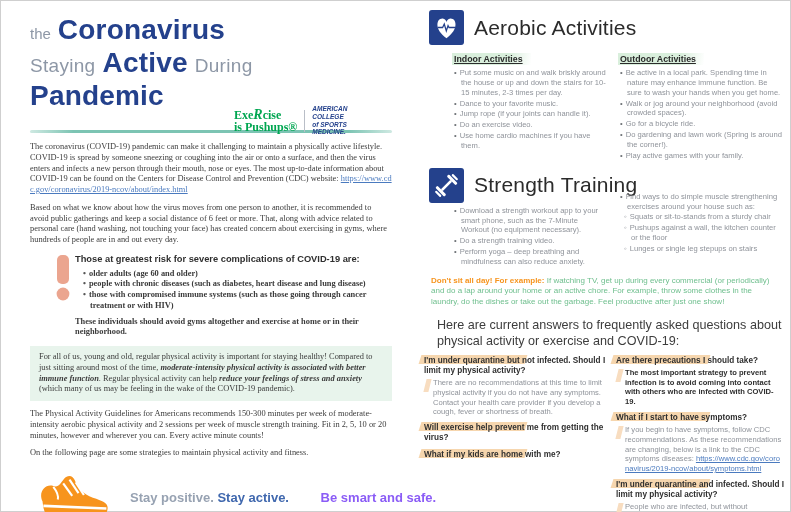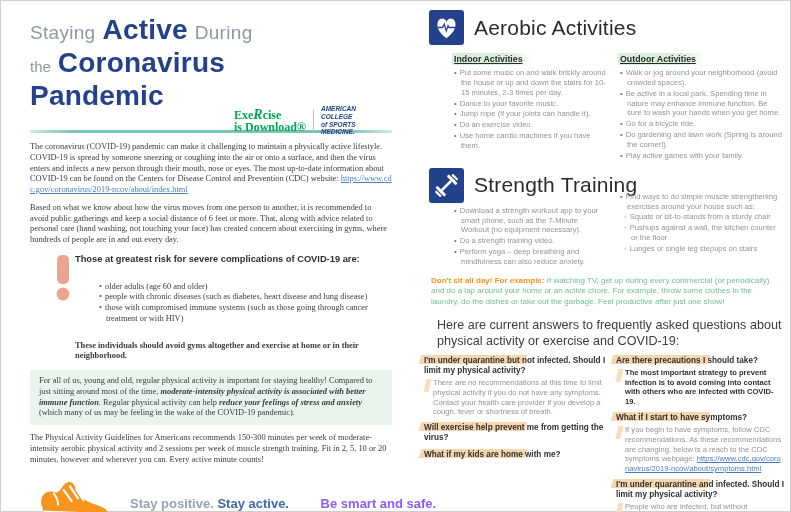--- a/index.html
+++ b/index.html
@@ -23,21 +23,21 @@
   .rule{height:3px;border-radius:2px;margin:20px 0 9px 0;
         background:linear-gradient(90deg,#cfe9e2,#7cc4b3 12%,#7cc4b3 88%,#cfe9e2);}
 
   .serif{font-family:"Liberation Serif",serif;font-size:8.4px;line-height:1.28;color:#3b3b3b;}
   .para{margin:0 0 7px 0;}
   a.doclink{color:#4a7abf;text-decoration:underline;cursor:pointer;word-break:break-all;}
 
   .risk{display:flex;gap:5px;margin:8px 0 8px 0;padding-left:26px;}
   .excl{flex:0 0 14px;padding-top:1px;}
   .risk-head{font-family:"Liberation Sans",sans-serif;font-weight:700;font-size:9.3px;color:#2f2f2f;margin-bottom:3px;}
-  .risk-bullets{margin:16px;padding:0 0 0 8px;list-style:none;}
+  .risk-bullets{margin:0;padding:0 0 0 8px;list-style:none;font-weight:bold;}
   .risk-bullets li{padding-left:7px;text-indent:-7px;}
   .risk-bullets li::before{content:"•";margin-right:3px;color:#555;}
   .risk-note{font-weight:700;margin-top:5px;}
 
   .immune-box{background:#e8f4ec;padding:6px 9px;margin:0 0 8px 0;}
   .bi{font-weight:700;font-style:italic;}
 
   .footer{display:flex;align-items:center;gap:18px;margin-top:9px;padding-left:6px;}
   .footer-text{font-size:13px;white-space:nowrap;}
   .ft1{color:#97a2b2;font-weight:600;}
@@ -80,35 +80,35 @@
 </style>
 </head>
 <body>
 
 <div class="frame"></div>
 
 <div class="page-left">
 
   <div class="title-block">
     <div class="t-line">
+      <span class="t-smaller">the</span>
+      <span class="t-big">Coronavirus</span>
+    </div>
+    <div class="t-line">
       <span class="t-small">Staying</span>
       <span class="t-big">Active</span>
       <span class="t-small">During</span>
     </div>
     <div class="t-line">
-      <span class="t-smaller">the</span>
-      <span class="t-big">Coronavirus</span>
-    </div>
-    <div class="t-line">
       <span class="t-big">Pandemic</span>
     </div>
     <div class="logos">
       <div class="eim">
         <span>Exe</span><span class="rx">R</span><span>cise</span><br>
-        <span>is Download®</span>
+        <span>is Pushups®</span>
       </div>
       <div class="logo-divider"></div>
       <div class="acsm">
         <span>AMERICAN COLLEGE</span><br>
         <span>of SPORTS MEDICINE.</span>
       </div>
     </div>
   </div>
 
   <div class="rule"></div>
@@ -134,20 +134,21 @@
         </ul>
         <div class="risk-note">These individuals should avoid gyms altogether and exercise at home or in their neighborhood.</div>
       </div>
     </div>
 
     <div class="immune-box">
       <span>For all of us, young and old, regular physical activity is important for staying healthy! Compared to just sitting around most of the time, </span><span class="bi">moderate-intensity physical activity is associated with better immune function</span><span>. Regular physical activity can help </span><span class="bi">reduce your feelings of stress and anxiety</span><span> (which many of us may be feeling in the wake of the COVID-19 pandemic).</span>
     </div>
 
     <p class="para">The Physical Activity Guidelines for Americans recommends 150-300 minutes per week of moderate-intensity aerobic physical activity and 2 sessions per week of muscle strength training. Fit in 2, 5, 10 or 20 minutes, however and wherever you can. Every active minute counts!</p>
+    <p class="para">On the following page are some strategies to maintain physical activity and fitness.</p>
   </div>
 
   <div class="footer">
     <div>
       <svg width="76" height="54" viewBox="0 0 84 60">
         <path d="M7 37 C2 27 10 17 19 20 C25 22 27 17 31 12 C35 7 41 8 43 14 C46 22 52 29 63 33 C75 37 81 39 79 47 C78 52 72 54 63 54 L17 54 C9 54 8 45 7 37 Z" fill="#f7941d"></path>
         <path d="M8 42 L78 45" stroke="#ffffff" stroke-width="3" fill="none"></path>
         <path d="M30 17 L40 31" stroke="#ffffff" stroke-width="2.4" fill="none"></path>
         <path d="M37 13 L47 28" stroke="#ffffff" stroke-width="2.4" fill="none"></path>
         <path d="M44 16 L53 30" stroke="#ffffff" stroke-width="2.4" fill="none"></path>
@@ -181,22 +182,22 @@
         <li>Put some music on and walk briskly around the house or up and down the stairs for 10-15 minutes, 2-3 times per day.</li>
         <li>Dance to your favorite music.</li>
         <li>Jump rope (if your joints can handle it).</li>
         <li>Do an exercise video.</li>
         <li>Use home cardio machines if you have them.</li>
       </ul>
     </div>
     <div>
       <span class="subhead">Outdoor Activities</span>
       <ul class="blist">
+        <li>Be active in a local park. Spending time in nature may enhance immune function. Be sure to wash your hands when you get home.</li>
         <li>Walk or jog around your neighborhood (avoid crowded spaces).</li>
-        <li>Be active in a local park. Spending time in nature may enhance immune function. Be sure to wash your hands when you get home.</li>
         <li>Go for a bicycle ride.</li>
         <li>Do gardening and lawn work (Spring is around the corner!).</li>
         <li>Play active games with your family.</li>
       </ul>
     </div>
   </div>
 
   <div class="strength-sec">
     <div class="sec-header">
       <div class="sec-icon">
@@ -245,19 +246,19 @@
       <div class="faq-q first">I'm under quarantine but not infected. Should I limit my physical activity?</div>
       <div class="faq-a">There are no recommendations at this time to limit physical activity if you do not have any symptoms. Contact your health care provider if you develop a cough, fever or shortness of breath.</div>
       <div class="faq-q">Will exercise help prevent me from getting the virus?</div>
       <div class="faq-q">What if my kids are home with me?</div>
 
     </div>
     <div>
       <div class="faq-q first">Are there precautions I should take?</div>
       <div class="faq-a bold">The most important strategy to prevent infection is to avoid coming into contact with others who are infected with COVID-19.</div>
       <div class="faq-q">What if I start to have symptoms?</div>
-      <div class="faq-a"><span>If you begin to have symptoms, follow CDC recommendations. As these recommendations are changing, below is a reach to the CDC symptoms webpage: </span><a class="doclink">https://www.cdc.gov/coronavirus/2019-ncov/about/symptoms.html</a></div>
+      <div class="faq-a"><span>If you begin to have symptoms, follow CDC recommendations. As these recommendations are changing, below is a link to the CDC symptoms diseases: </span><a class="doclink">https://www.cdc.gov/coronavirus/2019-ncov/about/symptoms.html</a></div>
       <div class="faq-q">I'm under quarantine and infected. Should I limit my physical activity?</div>
       <div class="faq-a">People who are infected, but without symptoms, can continue moderate-intensity activity, but need to use symptoms as a guide. Maintain quarantine to prevent spreading the coronavirus to others. If you develop fever, cough or shortness of breath, stop physical activity and reach out to your doctor or health care provider.</div>
     </div>
   </div>
 
 </div>
 
 </body></html>

